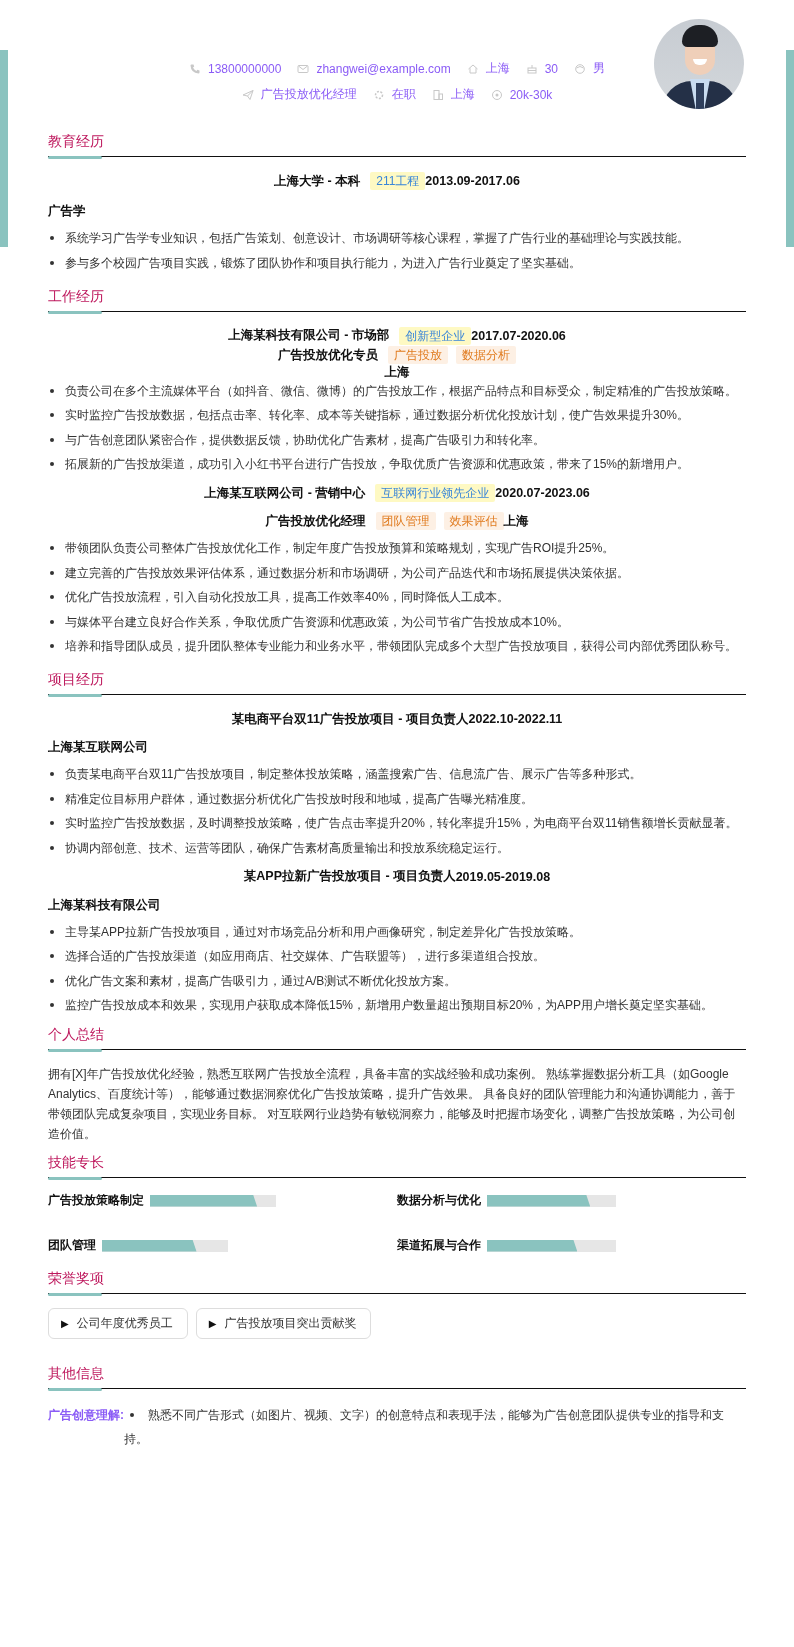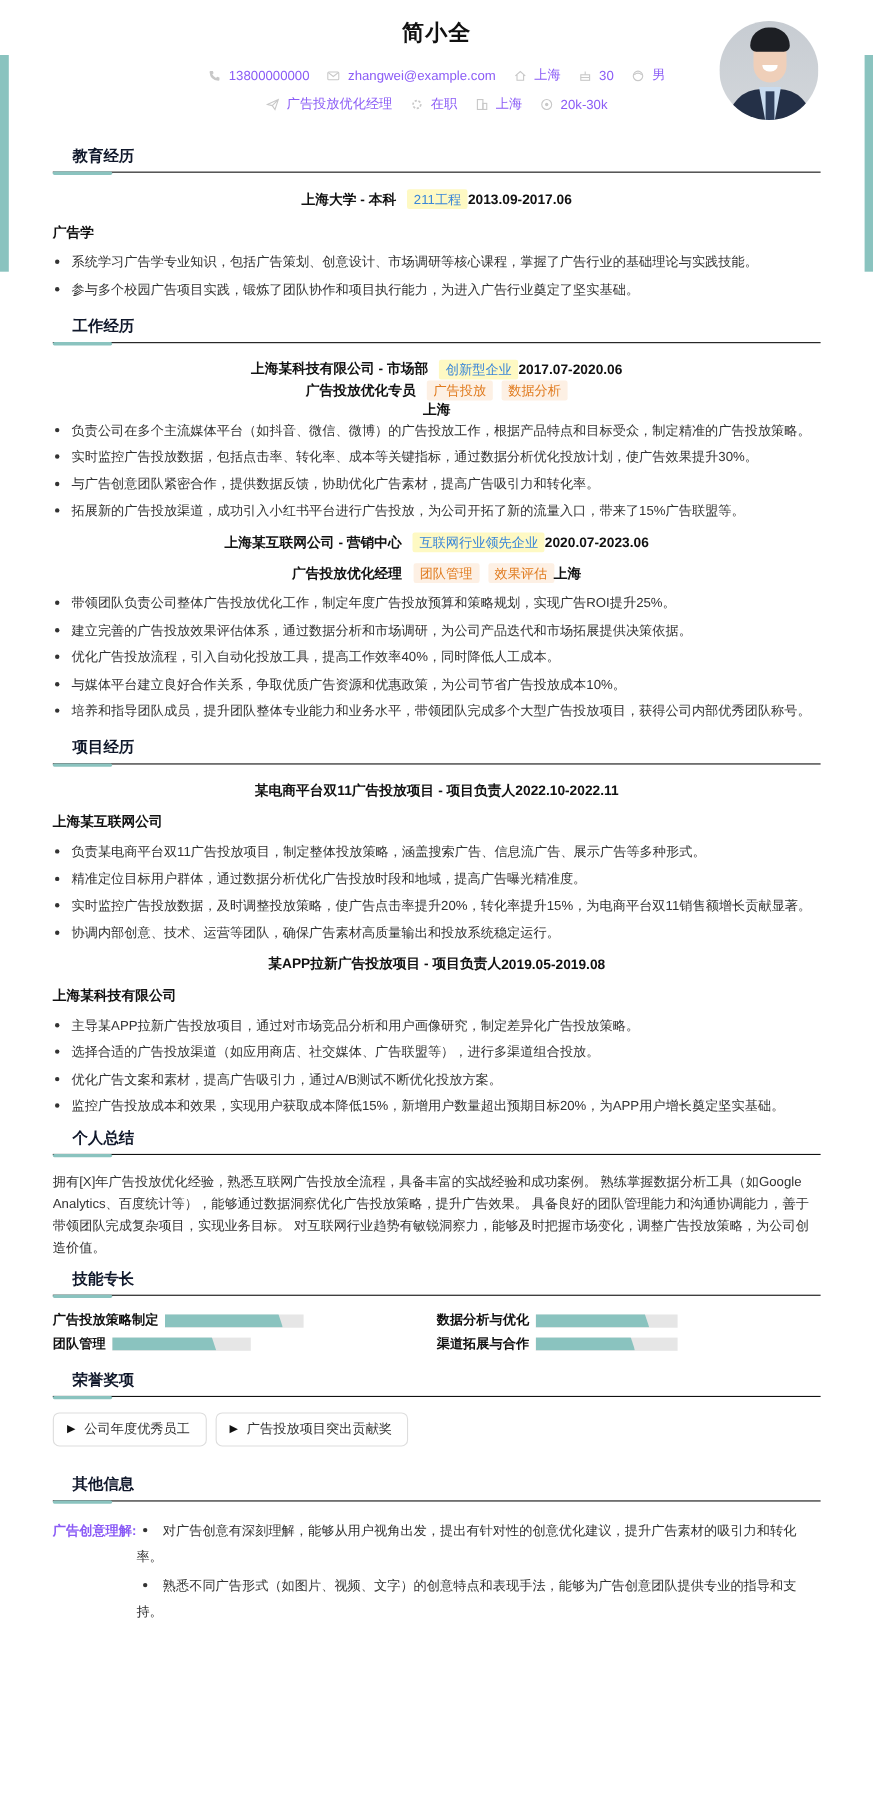--- a/index.html
+++ b/index.html
@@ -75,22 +75,22 @@
     background: #2f3f5c;
   }
 
   
   .section { margin-top: 0; }
   .section-title-wrap {
     position: relative; height: 26px; border-bottom: 1px solid #111;
     margin-bottom: 14px;
   }
   .section-title {
-    position: absolute; left: 18px; bottom: 5px;
-    font-size: 14px; font-weight: bold; color: #0f172a;
+    position: absolute; left: 0; bottom: 5px;
+    font-size: 14px; font-weight: normal; color: #be185d;
   }
   .section-accent {
     position: absolute; left: 0; bottom: -3px; height: 3px;
     width: 54px; background: #8ac3bf; border-radius: 2px;
   }
   .row {
     display: flex; justify-content: center; align-items: center;
     height: 20px;
   }
   .row .left { display: flex; align-items: center; }
@@ -111,21 +111,21 @@
   }
   ul.bullets li::before {
     content: ""; position: absolute; left: 2px; top: 7px;
     width: 4px; height: 4px; border-radius: 50%; background: #333;
   }
   .entry { margin-bottom: 10px; }
   .entry + .entry { margin-top: 4px; }
 
   .summary { font-size: 12px; line-height: 20px; color: #333; padding-right: 4px; }
 
-  .skills { display: grid; grid-template-columns: 1fr 1fr; row-gap: 4px; margin-top: 2px; }
+  .skills { display: grid; grid-template-columns: 1fr 1fr; row-gap: 28px; margin-top: 2px; }
   .skill { display: flex; align-items: center; }
   .skill-name { font-size: 12px; font-weight: bold; color: #111; margin-right: 6px; white-space: nowrap; }
   .skill-track { position: relative; height: 12px; background: #e6e6e6; }
   .skill-fill {
     position: absolute; left: 0; top: 0; bottom: 0; background: #8ac3bf;
     clip-path: polygon(0 0, calc(100% - 4px) 0, 100% 100%, 0 100%);
   }
 
   .awards { display: flex; gap: 8px; margin-top: 2px; }
   .award {
@@ -143,21 +143,20 @@
 </style>
 </head>
 <body>
 
 <div class="side-bar left"></div>
 <div class="side-bar right"></div>
 
 <div class="page">
 
   <div class="header">
-    <div class="name">简小全</div>
 
     <div class="info-row r1">
       <span class="info-item">
         <span class="info-icon">
           <svg viewBox="0 0 12 12">
               <path d="M2.5 1.5 L4.5 1.5 L5.2 3.6 L4 4.6 Q5 6.8 7.4 8 L8.4 6.8 L10.5 7.5 L10.5 9.5 Q10.5 10.5 9.5 10.5 Q2 10 1.5 2.5 Q1.5 1.5 2.5 1.5 Z" fill="#c8c8c8"></path>
             </svg>
         </span>
         <span>13800000000</span>
       </span>
@@ -285,21 +284,21 @@
           <span class="strong">广告投放优化专员</span>
           <span class="tag orange first">广告投放</span>
           <span class="tag orange">数据分析</span>
         </div>
         <span class="date">上海</span>
       </div>
       <ul class="bullets" style="margin-top:8px;">
         <li>负责公司在多个主流媒体平台（如抖音、微信、微博）的广告投放工作，根据产品特点和目标受众，制定精准的广告投放策略。</li>
         <li>实时监控广告投放数据，包括点击率、转化率、成本等关键指标，通过数据分析优化投放计划，使广告效果提升30%。</li>
         <li>与广告创意团队紧密合作，提供数据反馈，协助优化广告素材，提高广告吸引力和转化率。</li>
-        <li>拓展新的广告投放渠道，成功引入小红书平台进行广告投放，为公司开拓了新的流量入口，带来了15%广告联盟等。</li>
+        <li>拓展新的广告投放渠道，成功引入小红书平台进行广告投放，争取优质广告资源和优惠政策，带来了15%的新增用户。</li>
       </ul>
     </div>
 
     <div class="entry">
       <div class="row">
         <div class="left">
           <span class="strong">上海某互联网公司 - 营销中心</span>
           <span class="tag blue">互联网行业领先企业</span>
         </div>
         <span class="date">2020.07-2023.06</span>
@@ -416,19 +415,18 @@
   </div>
 
   <div class="section" style="margin-top:24px;">
     <div class="section-title-wrap">
       <span class="section-title">其他信息</span>
       <span class="section-accent"></span>
     </div>
     <div class="other">
       <span class="other-label">广告创意理解:</span>
       <ul class="other-list">
-        <li><span class="dot"></span><span>对广告创意有深刻理解，能够从用户视角出发，提出有针对性的创意优化建议，提升广告素材的吸引力和转化率。</span></li>
         <li><span class="dot"></span><span>熟悉不同广告形式（如图片、视频、文字）的创意特点和表现手法，能够为广告创意团队提供专业的指导和支持。</span></li>
       </ul>
     </div>
   </div>
 
 </div>
 
 </body></html>

